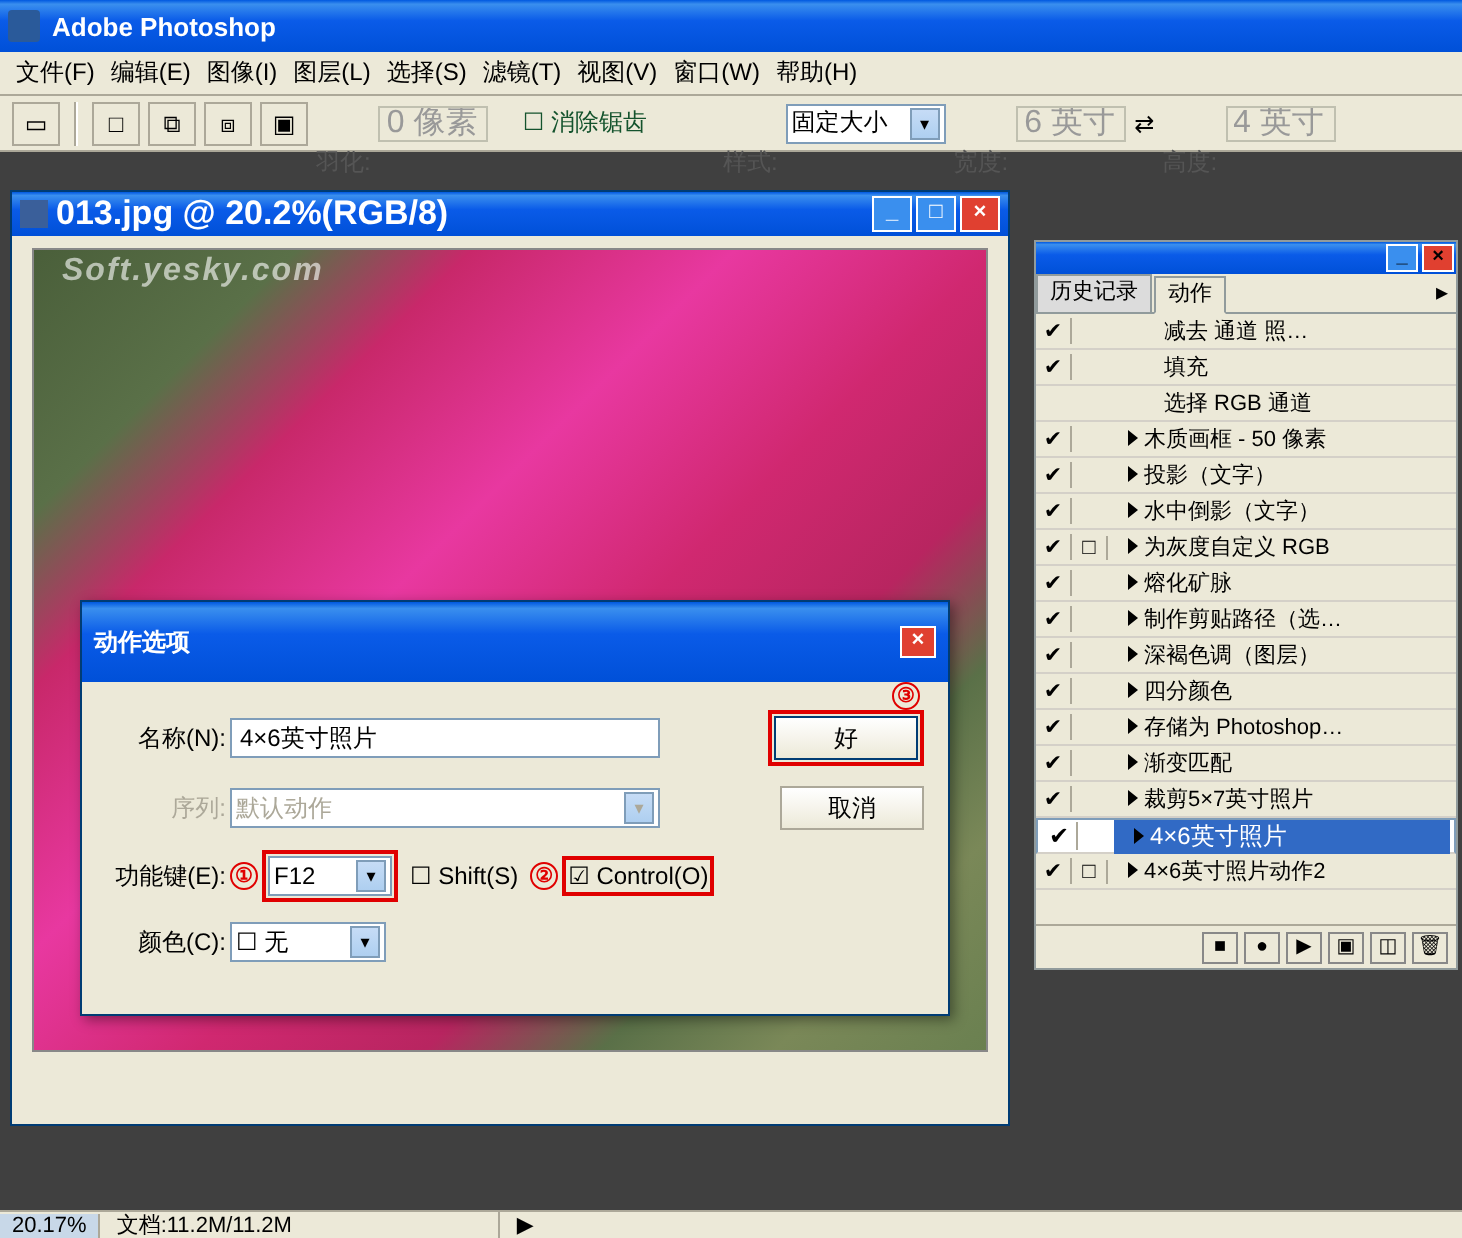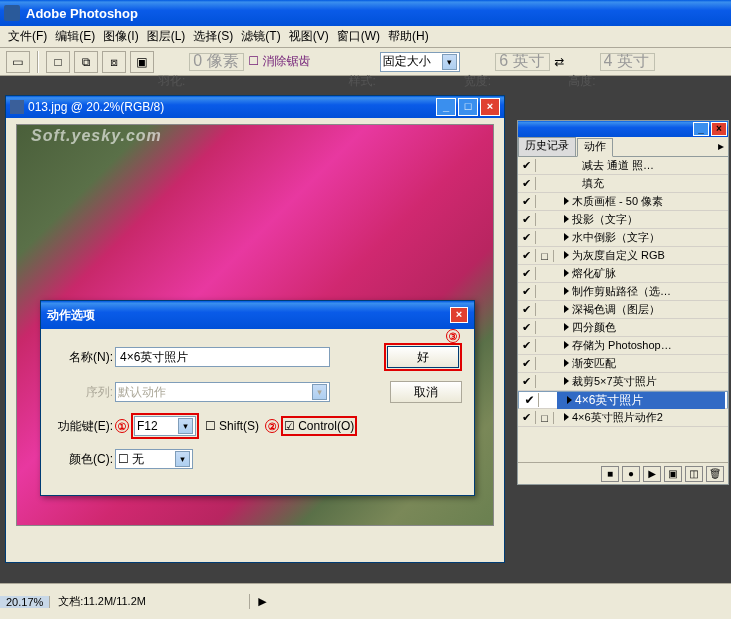--- a/index.html
+++ b/index.html
@@ -16,35 +16,35 @@
 
 .menubar { background:#ece9d8;height:22px;display:flex;align-items:center;border-bottom:1px solid #aca899;padding:0 4px; }
 .menubar span { padding:0 4px;color:#000;cursor:default; }
 
 
 .optionsbar { background:#ece9d8;height:28px;display:flex;align-items:center;border-bottom:1px solid #aca899;padding:0 6px;gap:4px; }
 .toolbtn { width:24px;height:22px;background:#ece9d8;border:1px solid #aca899;display:inline-flex;align-items:center;justify-content:center; }
 .sep { width:2px;height:22px;border-left:1px solid #aca899;border-right:1px solid #fff;margin:0 3px; }
 .lbl { color:#555;font-size:12px;margin-top:40px; }
 .disabled-input { width:55px;height:18px;background:#ece9d8;border:1px solid #c0c0b0;color:#999;padding:0 3px;font-size:16px; }
-.chk-dis{ color:#701a75; }
+.chk-dis{ color:#14532d;margin-left:13px; }
 
 
 .docwin { position:absolute; top:95px; left:5px; width:500px; height:468px; background:#ece9d8;border:1px solid #003c74; }
 .doc-tb { background:linear-gradient(to bottom,#0058e0 0%,#3a8fee 8%,#0a5be8 40%,#0050d8 100%);height:22px;display:flex;align-items:center;padding:0 4px;color:#fff; }
-.doc-tb .t { flex:1;font-weight:normal;font-size:12px; }
+.doc-tb .t { flex:1;font-weight:bold;font-size:17px; }
 .winctrl { display:flex; }
 .winctrl div{ width:20px;height:18px;margin-left:2px;border:1px solid #fff;text-align:center;line-height:15px;font-size:11px;font-weight:bold; }
 .winctrl .mn{background:#3a8fee;} .winctrl .mx{background:#3a8fee;} .winctrl .cl{background:#e04030;}
 .canvas { position:absolute;top:28px;left:10px;right:10px;bottom:36px;background:linear-gradient(135deg,#4a5f3a 0%,#5a7048 15%,#c8286a 25%,#e838a0 40%,#d02870 55%,#b82560 68%,#5a7048 78%,#7a8858 88%,#6a8050 100%);border:1px solid #888; }
 .watermark { position:absolute;top:2px;left:14px;color:rgba(255,255,255,0.6);font-size:16px;font-weight:bold;font-style:italic;letter-spacing:1px; }
 
 
 .dialog { position:absolute;top:300px;left:40px;width:435px;background:#ece9d8;border:1px solid #003c74;box-shadow:2px 2px 6px rgba(0,0,0,0.4); }
-.dlg-tb { background:linear-gradient(to bottom,#0058e0 0%,#3a8fee 8%,#0a5be8 40%,#0050d8 100%);height:28px;display:flex;align-items:center;padding:0 6px;color:#fff;font-weight:bold;font-size:12px; }
+.dlg-tb { background:linear-gradient(to bottom,#0058e0 0%,#3a8fee 8%,#0a5be8 40%,#0050d8 100%);height:40px;display:flex;align-items:center;padding:0 6px;color:#fff;font-weight:bold;font-size:12px; }
 .dlg-tb .t{flex:1;} .dlg-tb .cl{width:18px;height:16px;background:#e04030;border:1px solid #fff;text-align:center;line-height:13px;font-size:11px;}
 .dlg-body { padding:14px 12px 16px 12px; }
 .row { display:flex;align-items:center;margin-bottom:10px; }
 .row label{ width:60px;text-align:right;margin-right:2px; }
 .txtfield{ height:20px;border:1px solid #7f9db9;background:#fff;padding:0 4px;font-size:12px; }
 .btn { width:72px;height:22px;background:linear-gradient(to bottom,#fff,#ece9d8);border:1px solid #aca899;font-size:12px;cursor:default; }
 .btn.focus{ border:1px solid #003c74; }
 .sel{ height:20px;border:1px solid #7f9db9;background:#fff;font-size:12px;padding:0 2px;display:inline-flex;align-items:center;justify-content:space-between; }
 .sel .arrow{ width:15px;height:16px;background:linear-gradient(to bottom,#c6dcf6,#aecff0);border:1px solid #7f9db9;text-align:center;font-size:9px;line-height:14px; }
 .red-box{ border:2px solid #e00000;padding:1px;display:inline-flex;align-items:center; }
@@ -65,21 +65,21 @@
 .li .c1{width:18px;border-right:1px solid #aca899;text-align:center;}
 .li .c2{width:18px;border-right:1px solid #aca899;text-align:center;}
 .li .t{flex:1;padding-left:2px;white-space:nowrap;overflow:hidden;}
 .li .tri{display:inline-block;width:0;height:0;border-left:5px solid #000;border-top:4px solid transparent;border-bottom:4px solid transparent;margin-right:3px;}
 .li.sel .t{ background:#316ac5;color:#fff; }
 .li .indent1{padding-left:10px;} .li .indent2{padding-left:28px;}
 .bottombar{position:absolute;bottom:0;left:0;right:0;height:22px;background:#ece9d8;border-top:1px solid #aca899;display:flex;align-items:center;justify-content:flex-end;padding:0 4px;gap:3px;}
 .bottombar div{width:18px;height:16px;border:1px solid #888;background:#ece9d8;font-size:10px;text-align:center;line-height:14px;}
 
 
-.statusbar { position:absolute;bottom:0;left:0;right:0;height:36px;background:#ece9d8;border-top:1px solid #aca899;display:flex;align-items:center;font-size:11px; }
+.statusbar { position:absolute;bottom:0;left:0;right:0;height:14px;background:#ece9d8;border-top:1px solid #aca899;display:flex;align-items:center;font-size:11px; }
 .statusbar .pct{background:#c8d8e8;padding:0 6px;border-right:1px solid #aca899;}
 .statusbar .info{padding:0 8px;border-right:1px solid #aca899;flex:0 0 200px;}
 .statusbar .play{padding:0 8px;}
 </style>
 </head>
 <body>
 
 <div class="app-titlebar">
   <div class="icon"></div>
   <div class="title">Adobe Photoshop</div>
@@ -207,20 +207,25 @@
         <div class="c1">✔</div>
         <div class="c2"></div>
         <div class="t indent2"><span>减去 通道  照…</span></div>
       </div>
       <div class="li">
         <div class="c1">✔</div>
         <div class="c2"></div>
         <div class="t indent2"><span>填充</span></div>
       </div>
       <div class="li">
+        <div class="c1"></div>
+        <div class="c2"></div>
+        <div class="t indent2"><span>选择 RGB 通道</span></div>
+      </div>
+      <div class="li">
         <div class="c1">✔</div>
         <div class="c2"></div>
         <div class="t indent1"><span class="tri"></span><span>木质画框 - 50 像素</span></div>
       </div>
       <div class="li">
         <div class="c1">✔</div>
         <div class="c2"></div>
         <div class="t indent1"><span class="tri"></span><span>投影（文字）</span></div>
       </div>
       <div class="li">

